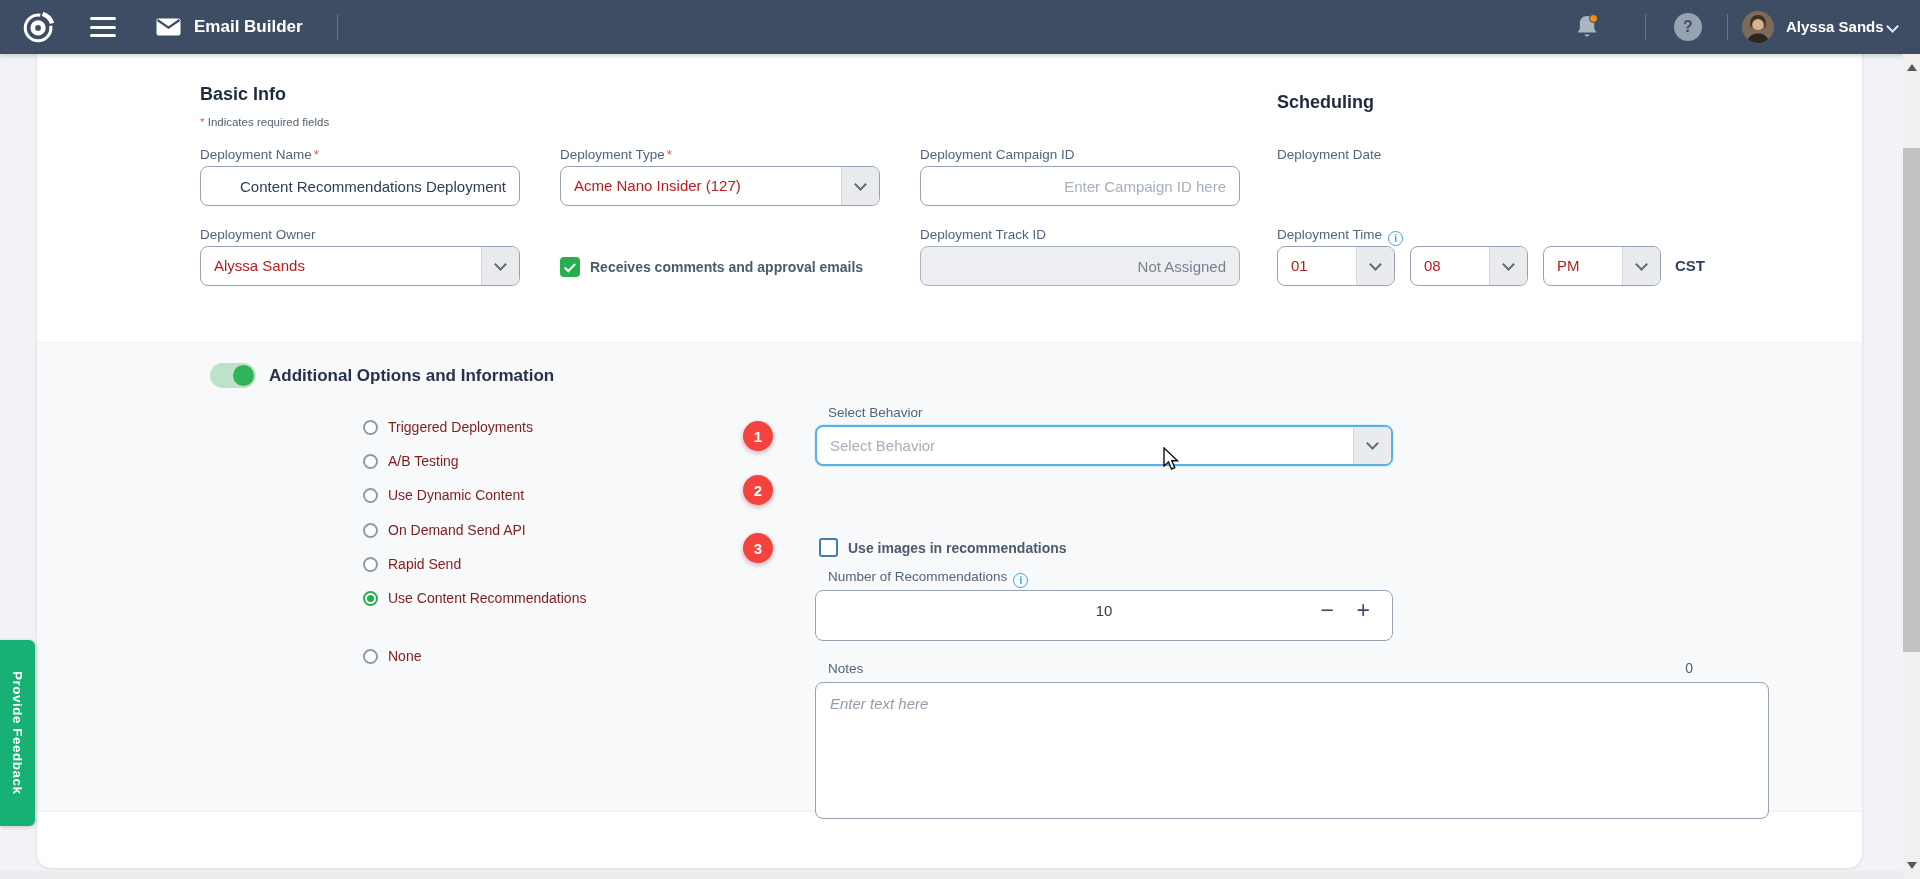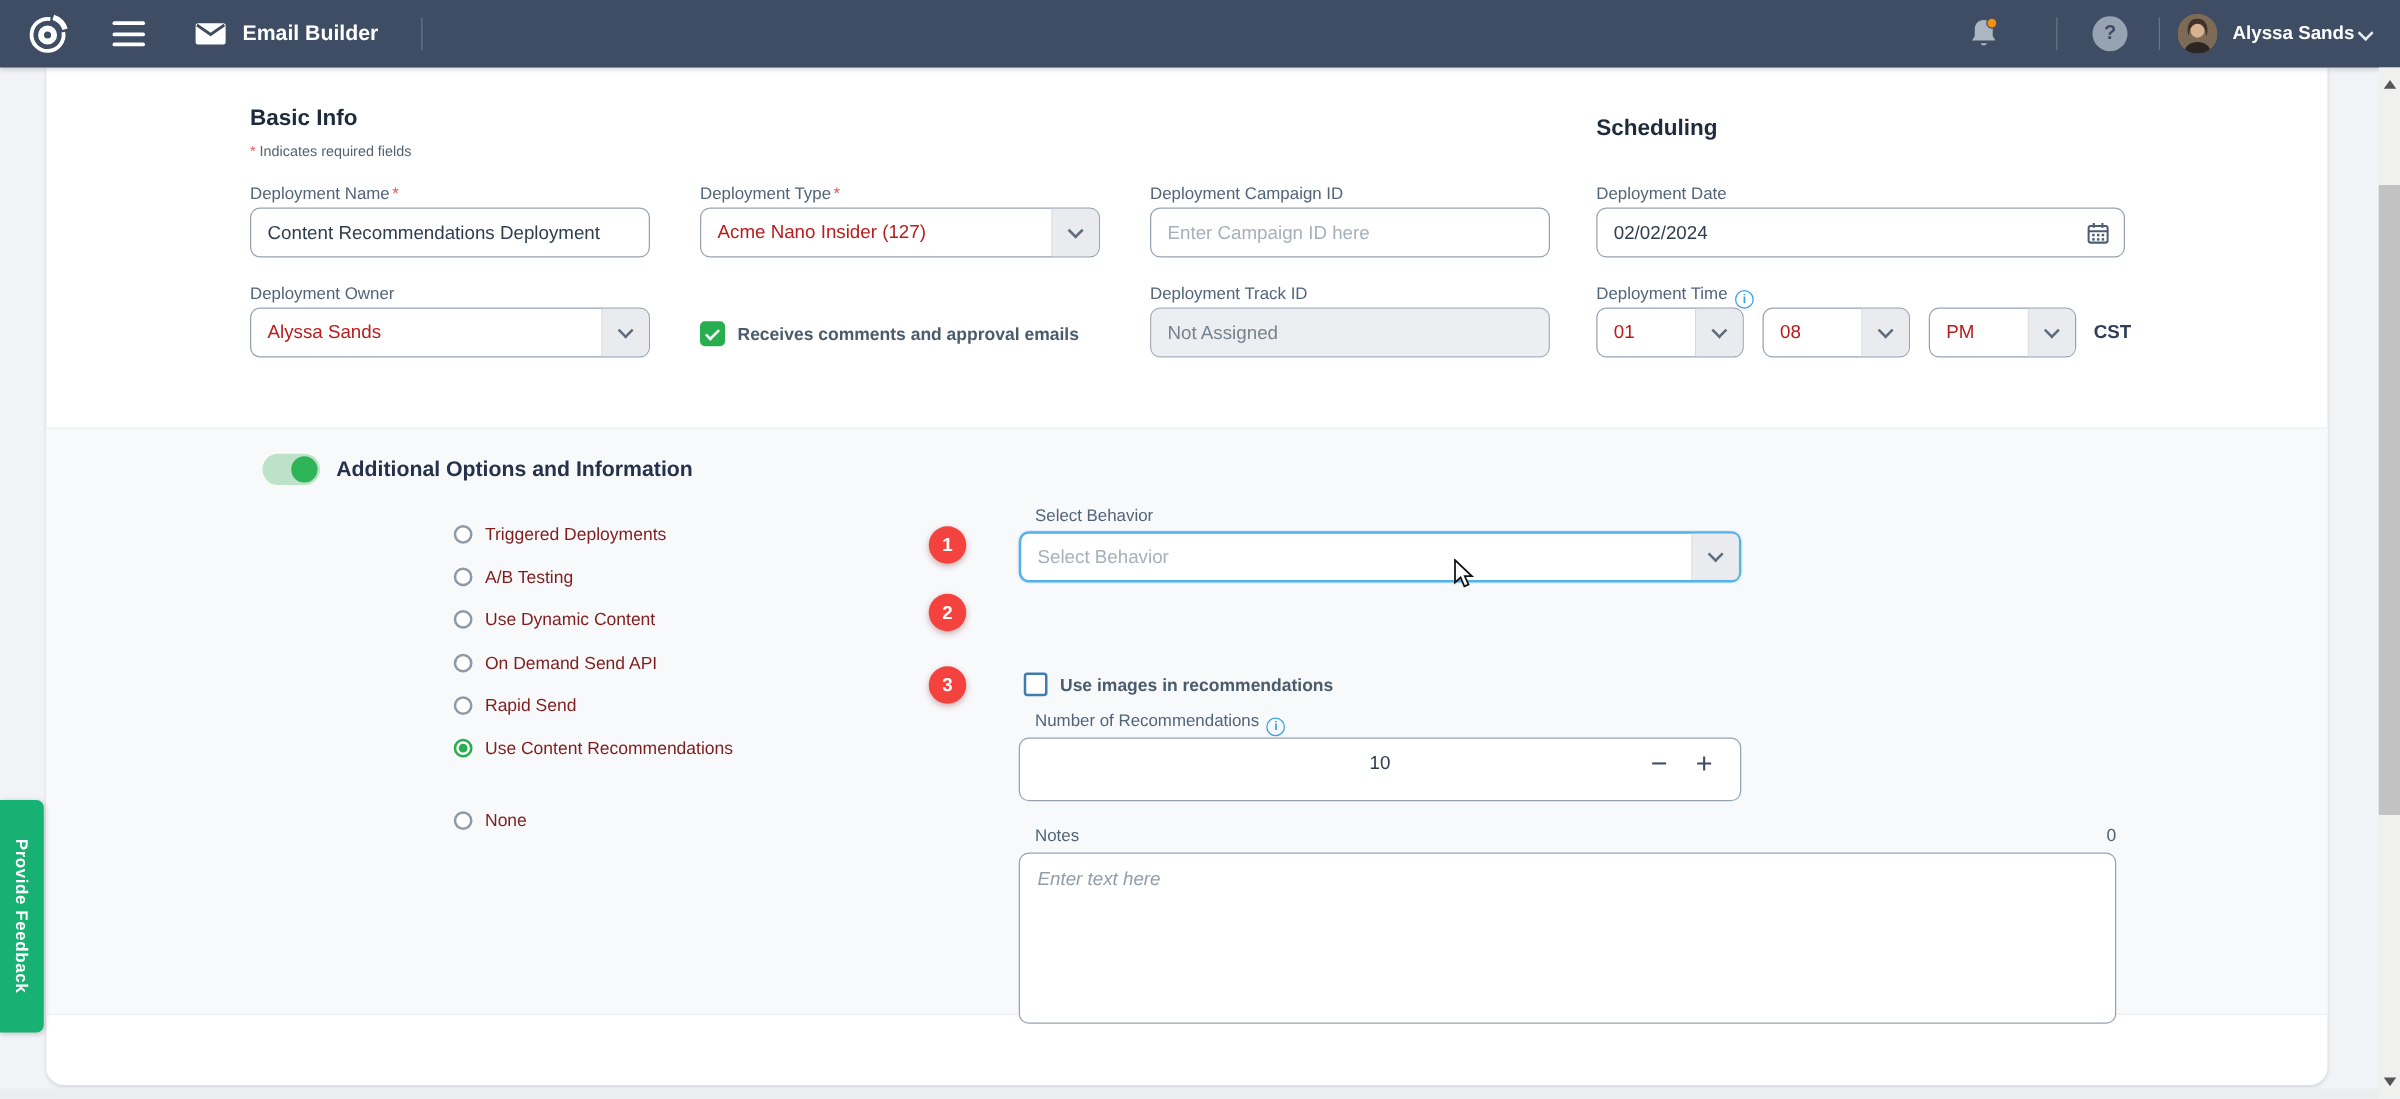--- a/index.html
+++ b/index.html
@@ -32,21 +32,21 @@
   .ops-band { position:absolute; left:0; top:288px; width:100%; height:470px; background:#F8F9FB;
               border-top:1px solid #EEF0F3; border-bottom:1px solid #EEF0F3; }
 
   .h1 { position:absolute; font-size:18px; font-weight:700; color:#1E2B3C; }
   .note { position:absolute; font-size:11.5px; color:#54626F; }
   .req { color:#E05B55; margin-left:2px; }
   .lbl { position:absolute; font-size:13.5px; color:#52647A; white-space:nowrap; }
 
   .inp, .sel { position:absolute; height:40px; background:#FFFFFF; border:1px solid #97A3B2; border-radius:8px; }
   .inp input { width:100%; height:100%; border:none; outline:none; background:transparent; padding:0 13px;
-               font-size:15px; color:#2F3D4E; font-family:"Liberation Sans",sans-serif; }
+               font-size:15px; color:#2F3D4E; font-family:"Liberation Sans",sans-serif;text-align:right; }
   .inp input::placeholder { color:#A6B0BB; }
   .inp.disabled { background:#ECEEF1; border-color:#A9B2BD; }
   .inp.disabled input { color:#76828F; }
   .sel { cursor:pointer; }
   .sel .val { position:absolute; left:13px; top:0; line-height:38px; font-size:15px; color:#b91c1c; white-space:nowrap; }
   .sel .val.ph { color:#A6B0BB; }
   .sel .seg { position:absolute; right:0; top:0; bottom:0; width:38px; background:#E9EBEE; border-left:1px solid #D5DAE0;
               border-radius:0 7px 7px 0; display:flex; align-items:center; justify-content:center; }
   .sel .seg .chv { border-color:#5E6B7A; margin-top:-4px; }
   .sel.focus { border:2px solid #56B1E6; box-shadow:0 0 0 1px rgba(86,177,230,.15); }
@@ -196,37 +196,20 @@
     <span class="cb-lbl">Receives comments and approval emails</span>
   </div>
 
   <div class="lbl" style="left:883px; top:173px;">Deployment Track ID</div>
   <div class="inp disabled" style="left:883px; top:192px; width:320px;">
     <input type="text" disabled="" value="Not Assigned" style="">
   </div>
 
   <div class="h1" style="left:1240px; top:38px;">Scheduling</div>
   <div class="lbl" style="left:1240px; top:93px;">Deployment Date</div>
-  <div class="inp" style="left:1240px; top:112px; width:423px;">
-    <input type="text" value="02/02/2024" style="">
-    <svg width="19" height="19" viewBox="0 0 20 20" style="position:absolute; right:11px; top:10px;">
-      <rect x="2" y="4" width="16" height="14" rx="1.8" fill="none" stroke="#4E5E72" stroke-width="1.7"></rect>
-      <line x1="2" y1="8.4" x2="18" y2="8.4" stroke="#4E5E72" stroke-width="1.7"></line>
-      <line x1="6.4" y1="1.5" x2="6.4" y2="5.5" stroke="#4E5E72" stroke-width="1.8"></line>
-      <line x1="13.6" y1="1.5" x2="13.6" y2="5.5" stroke="#4E5E72" stroke-width="1.8"></line>
-      <g fill="#4E5E72">
-        <rect x="5" y="10.6" width="2.1" height="2.1"></rect>
-          <rect x="9" y="10.6" width="2.1" height="2.1"></rect>
-          <rect x="13" y="10.6" width="2.1" height="2.1"></rect>
-        <rect x="5" y="14.2" width="2.1" height="2.1"></rect>
-          <rect x="9" y="14.2" width="2.1" height="2.1"></rect>
-          <rect x="13" y="14.2" width="2.1" height="2.1"></rect>
-      </g>
-    </svg>
-  </div>
 
   <div class="lbl" style="left:1240px; top:173px;">
     <span>Deployment Time</span><span class="info-ic">i</span>
   </div>
   <div class="sel" style="left:1240px; top:192px; width:118px;">
     <span class="val">01</span>
     <span class="seg">
         <span class="chv"></span>
       </span>
   </div>
@@ -299,21 +282,21 @@
     <span>Number of Recommendations</span><span class="info-ic">i</span>
   </div>
   <div class="inp" style="left:778px; top:536px; width:578px; height:51px;">
     <span class="stepper-val">10</span>
     <span class="step-btn" style="right:58px;">−</span>
     <span class="step-btn" style="right:22px;">+</span>
   </div>
 
   <div class="lbl" style="left:791px; top:607px;">Notes</div>
   <div class="counter" style="left:778px; top:606px; width:878px;">0</div>
-  <textarea class="notes" style="left: 778px; top: 628px; width: 878px; height: 137px;" placeholder="Enter text here"></textarea>
+  <textarea class="notes" style="left: 778px; top: 628px; width: 954px; height: 137px;" placeholder="Enter text here"></textarea>
 </div>
 
 <div class="feedback">
   <span>Provide Feedback</span>
 </div>
 
 <div class="hscroll"></div>
 <div class="vscroll">
   <div class="arrow up"></div>
   <div class="thumb"></div>

